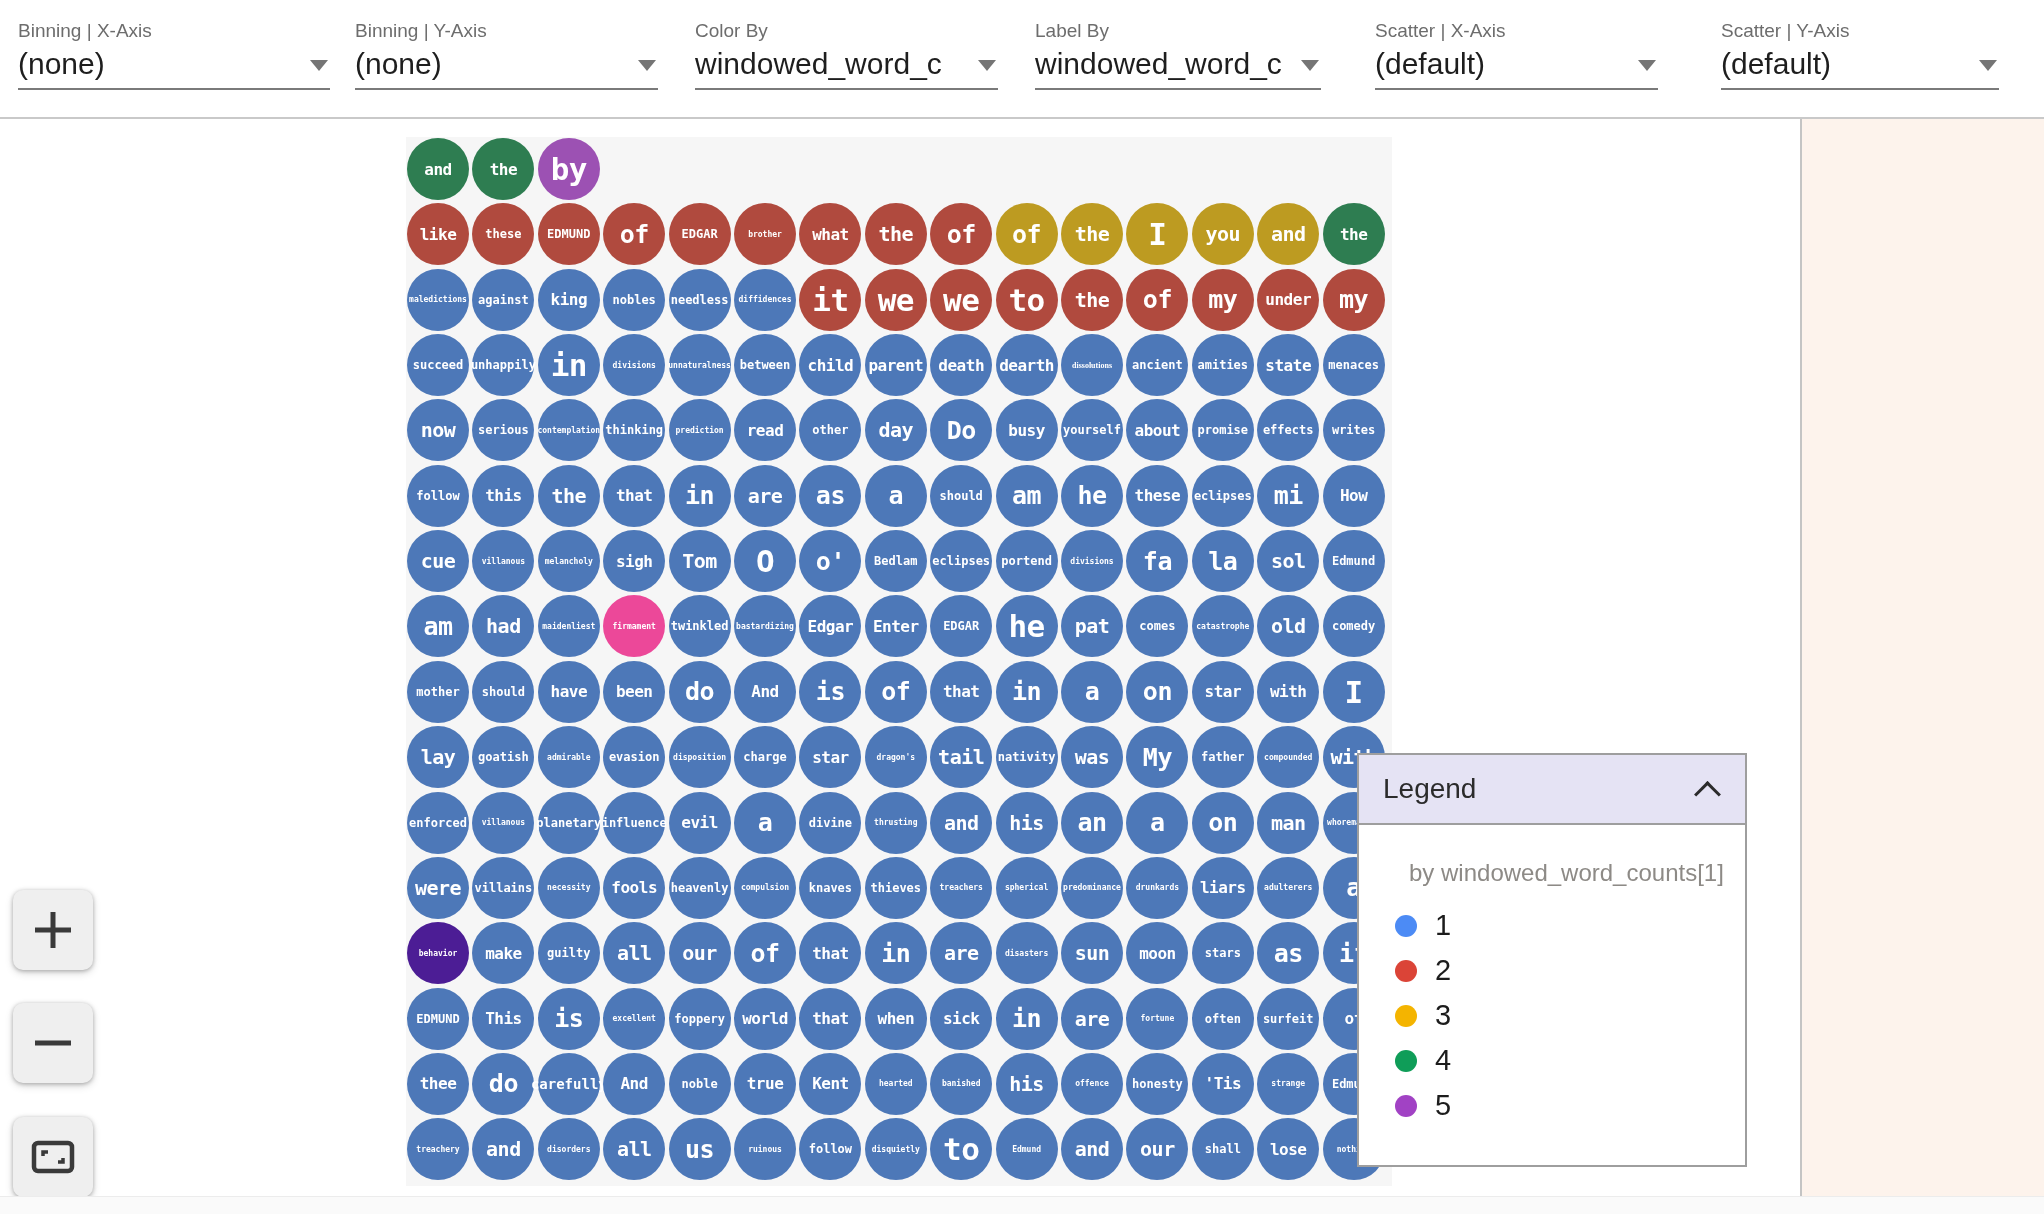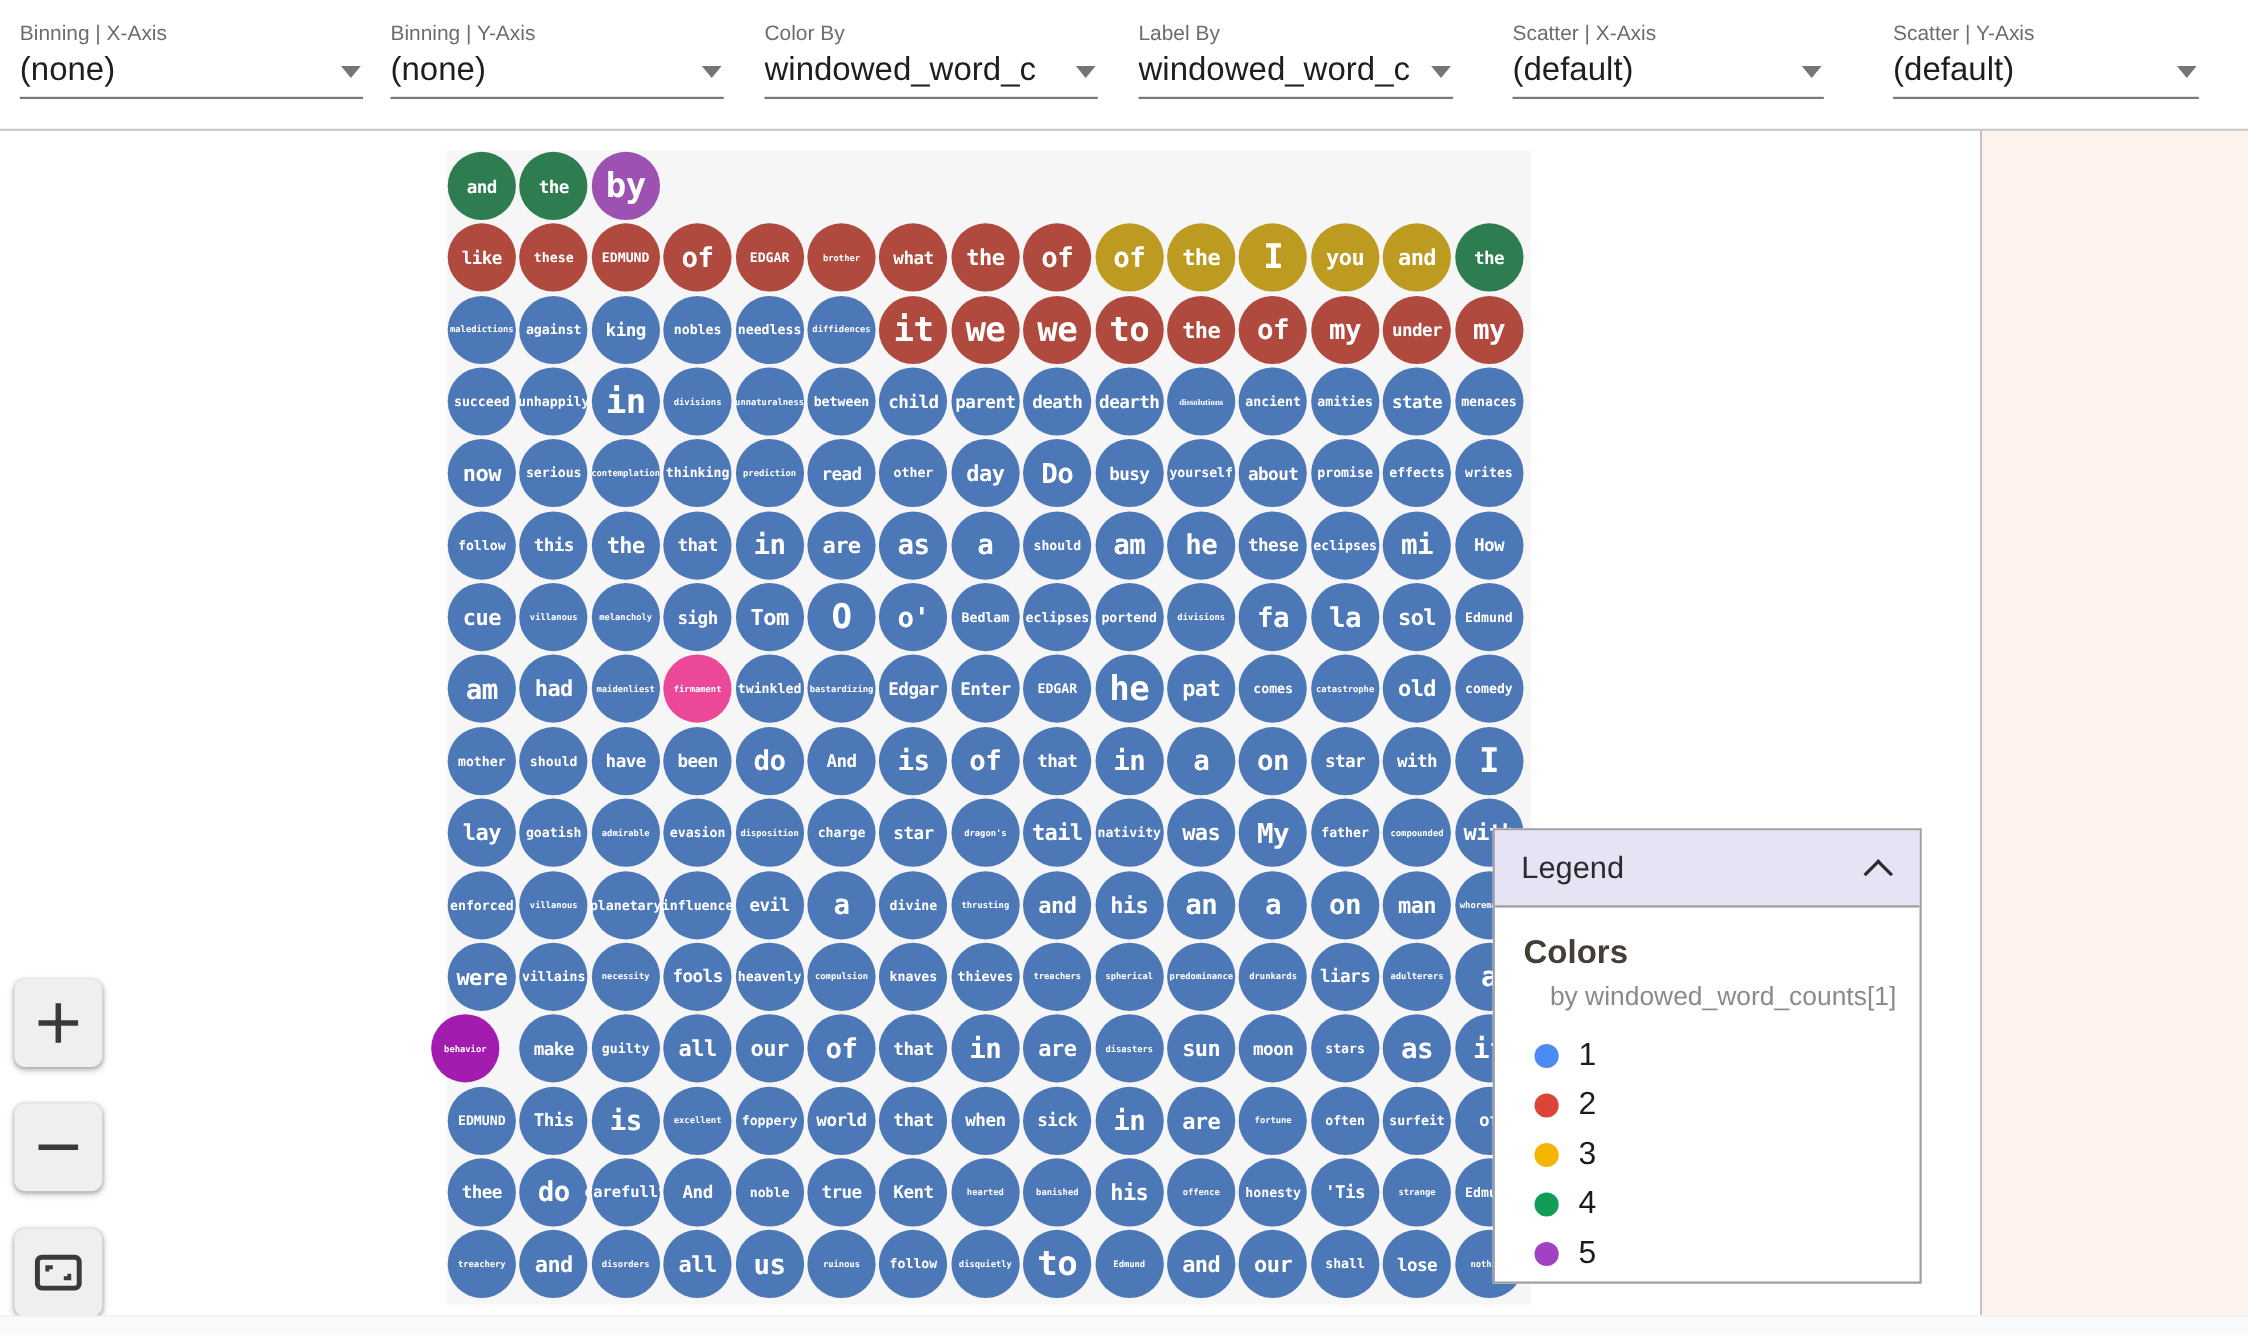--- a/index.html
+++ b/index.html
@@ -262,21 +262,21 @@
       <div class="bubble" style="left: 734px; top: 737.85px; background: rgb(77, 120, 184); font-size: 8px; letter-spacing: 0px;">compulsion</div>
       <div class="bubble" style="left: 799.4px; top: 737.85px; background: rgb(77, 120, 184); font-size: 12px; letter-spacing: 0px;">knaves</div>
       <div class="bubble" style="left: 864.8px; top: 737.85px; background: rgb(77, 120, 184); font-size: 12px; letter-spacing: 0px;">thieves</div>
       <div class="bubble" style="left: 930.2px; top: 737.85px; background: rgb(77, 120, 184); font-size: 8px; letter-spacing: 0px;">treachers</div>
       <div class="bubble" style="left: 995.6px; top: 737.85px; background: rgb(77, 120, 184); font-size: 8px; letter-spacing: 0px;">spherical</div>
       <div class="bubble" style="left: 1061px; top: 737.85px; background: rgb(77, 120, 184); font-size: 8px; letter-spacing: 0px;">predominance</div>
       <div class="bubble" style="left: 1126.4px; top: 737.85px; background: rgb(77, 120, 184); font-size: 8px; letter-spacing: 0px;">drunkards</div>
       <div class="bubble" style="left: 1191.8px; top: 737.85px; background: rgb(77, 120, 184); font-size: 16px;">liars</div>
       <div class="bubble" style="left: 1257.2px; top: 737.85px; background: rgb(77, 120, 184); font-size: 8px; letter-spacing: 0px;">adulterers</div>
       <div class="bubble" style="left: 1322.6px; top: 737.85px; background: rgb(77, 120, 184); font-size: 25px;">a</div>
-      <div class="bubble" style="left: 392px; top: 803.2px; background: #a21caf; font-size: 8px; letter-spacing: 0px;">behavior</div>
+      <div class="bubble" style="left: 407px; top: 803.2px; background: #4c1d95; font-size: 8px; letter-spacing: 0px;">behavior</div>
       <div class="bubble" style="left: 472.4px; top: 803.2px; background: rgb(77, 120, 184); font-size: 16px;">make</div>
       <div class="bubble" style="left: 537.8px; top: 803.2px; background: rgb(77, 120, 184); font-size: 12px; letter-spacing: 0px;">guilty</div>
       <div class="bubble" style="left: 603.2px; top: 803.2px; background: rgb(77, 120, 184); font-size: 20px;">all</div>
       <div class="bubble" style="left: 668.6px; top: 803.2px; background: rgb(77, 120, 184); font-size: 20px;">our</div>
       <div class="bubble" style="left: 734px; top: 803.2px; background: rgb(77, 120, 184); font-size: 25px;">of</div>
       <div class="bubble" style="left: 799.4px; top: 803.2px; background: rgb(77, 120, 184); font-size: 16px;">that</div>
       <div class="bubble" style="left: 864.8px; top: 803.2px; background: rgb(77, 120, 184); font-size: 25px;">in</div>
       <div class="bubble" style="left: 930.2px; top: 803.2px; background: rgb(77, 120, 184); font-size: 20px;">are</div>
       <div class="bubble" style="left: 995.6px; top: 803.2px; background: rgb(77, 120, 184); font-size: 8px; letter-spacing: 0px;">disasters</div>
       <div class="bubble" style="left: 1061px; top: 803.2px; background: rgb(77, 120, 184); font-size: 20px;">sun</div>
@@ -350,21 +350,20 @@
     <path d="M32 18 L32 22 L27 22" fill="none" stroke="#3a3a3a" stroke-width="3.5"></path>
   </svg>
 </button>
 
 <div class="legend">
   <div class="legend-header">
     <span>Legend</span>
     <span class="legend-chevron"></span>
   </div>
   <div class="legend-body">
-    <div class="legend-colors-title">Colors</div>
     <div class="legend-sub">by windowed_word_counts[1]</div>
     <div id="legend-items">
         <div class="legend-item">
           <span class="legend-dot" style="background: rgb(76, 139, 245);"></span>
           <span class="legend-item-label">1</span>
         </div>
         <div class="legend-item">
           <span class="legend-dot" style="background: rgb(219, 68, 55);"></span>
           <span class="legend-item-label">2</span>
         </div>

